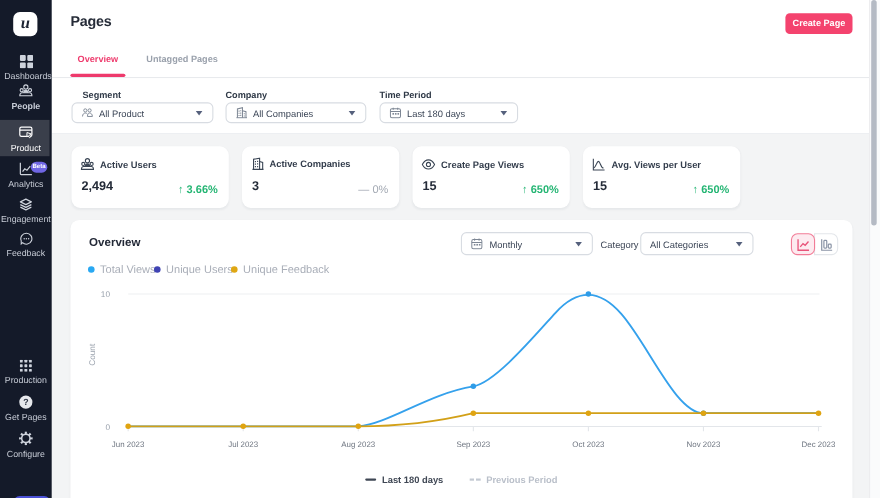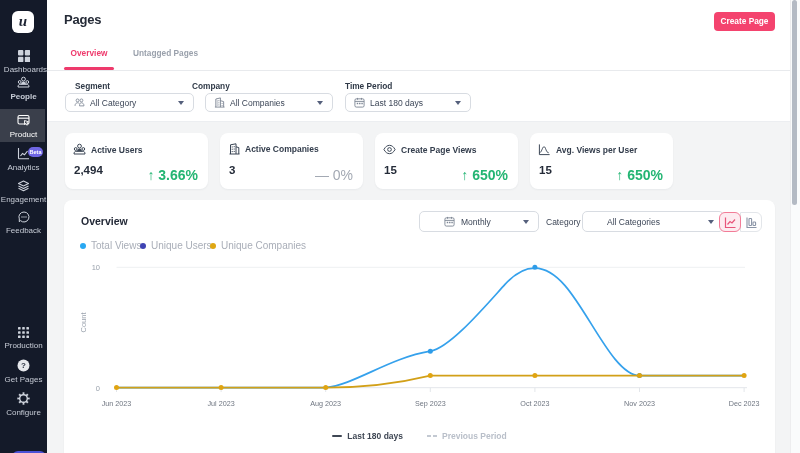--- a/index.html
+++ b/index.html
@@ -39,35 +39,35 @@
   .caret { position:absolute; right:9px; top:50%; margin-top:-1.5px; width:0; height:0;
            border-left:3.5px solid transparent; border-right:3.5px solid transparent; border-top:4px solid #55607c; }
 
   
   .card { position:absolute; top:133px; width:143px; height:56px; background:#fff; border-radius:8px;
           box-shadow:0 1px 2px rgba(20,30,50,0.05); }
   .card .hd { position:absolute; left:8px; top:10px; display:flex; align-items:center; }
   .card .hd svg { margin-right:5px; }
   .card .hd .t { font-size:8.5px; font-weight:bold; color:#333d4c; }
   .card .val { position:absolute; left:9px; top:31px; font-size:11.5px; font-weight:bold; color:#242b38; }
-  .card .pct { position:absolute; right:10px; top:34px; font-size:14px; font-weight:bold; color:#24b573; }
+  .card .pct { position:absolute; right:10px; top:34px; font-size:10px; font-weight:bold; color:#24b573; }
   .card .pct.gray { color:#a3a9b3; font-weight:normal; }
 
   
   #panel { position:absolute; left:64px; top:200px; width:711px; height:260px; background:#fff; border-radius:8px;
            box-shadow:0 1px 2px rgba(20,30,50,0.05); }
   #ptitle { position:absolute; left:17px; top:15px; font-size:10.5px; font-weight:bold; color:#232937; }
   .chip { position:absolute; top:40px; font-size:10px; color:#a9aeb8; }
   .chip::before { content:""; display:inline-block; width:6px; height:6px; border-radius:50%; margin-right:5px; vertical-align:0px; }
   #chip1 { left:16px; } #chip1::before { background:#29a8f2; }
   #chip2 { left:76px; } #chip2::before { background:#3f43b3; }
   #chip3 { left:146px; } #chip3::before { background:#dfa713; }
 
   .pselect { position:absolute; top:11px; height:21px; background:#fff; border:1px solid #d8dce2; border-radius:5px;
-             display:flex; align-items:center; padding:0 24px; }
+             display:flex; align-items:center; padding:0 8px; }
   .pselect svg { margin-right:6px; }
   .pselect .txt { font-size:8.5px; color:#3c4657; }
   #catlabel { position:absolute; left:482px; top:17px; font-size:8.5px; color:#3d4656; }
   #btnline { position:absolute; left:655px; top:12px; width:22px; height:20px; background:#fdebf0; border:1px solid #f27c97;
              border-radius:6px; z-index:2; display:flex; align-items:center; justify-content:center; }
   #btnbar { position:absolute; left:676px; top:12px; width:22px; height:20px; background:#fff; border:1px solid #e3e6ea;
             border-radius:0 6px 6px 0; display:flex; align-items:center; justify-content:center; }
 
   
   #blegend { position:absolute; left:0; top:231px; width:711px; display:flex; align-items:center; justify-content:center; }
@@ -181,31 +181,31 @@
 
 <div id="header"></div>
 <div id="pagetitle">Pages</div>
 <div id="createbtn">Create Page</div>
 <div id="tab1">Overview</div>
 <div id="tab1u"></div>
 <div id="tab2">Untagged Pages</div>
 
 <div id="filterbar"></div>
 <div class="flabel" style="left:65px;margin-left:10px;">Segment</div>
-<div class="flabel" style="left:192px;">Company</div>
+<div class="flabel" style="left:205px;">Company</div>
 <div class="flabel" style="left:345px;">Time Period</div>
 
 <div class="fselect" style="left:65px; width:129px;">
   <svg width="11" height="11" viewBox="0 0 13 13" fill="none" stroke="#7d8694" stroke-width="1">
     <circle cx="4.2" cy="4" r="1.7"></circle>
       <circle cx="8.8" cy="4" r="1.7"></circle>
     <path d="M1.2 10.5 C1.2 7.8 3 6.8 4.2 6.8 C5.4 6.8 6 7.3 6.5 7.9"></path>
     <path d="M6.5 10.5 C6.5 7.8 7.6 6.8 8.8 6.8 C10 6.8 11.8 7.8 11.8 10.5 Z"></path>
   </svg>
-  <span class="txt">All Category</span>
+  <span class="txt">All Product</span>
     <span class="caret"></span>
 </div>
 <div class="fselect" style="left:205px; width:128px;">
   <svg width="11" height="11" viewBox="0 0 12 12" fill="none" stroke="#7d8694" stroke-width="1">
     <path d="M2 11 V2.2 L7 1 V11"></path>
     <path d="M7 4 L10.5 5 V11"></path>
     <path d="M1 11 H11.5"></path>
     <path d="M3.6 3.8 V4.9 M5.3 3.5 V4.6 M3.6 6 V7.1 M5.3 5.8 V6.9 M3.6 8.2 V9.3 M5.3 8.1 V9.2 M8.8 6.5 V7.5 M8.8 8.7 V9.7"></path>
   </svg>
   <span class="txt">All Companies</span>
@@ -272,37 +272,37 @@
     <span class="t">Avg. Views per User</span>
   </div>
   <div class="val">15</div>
   <div class="pct">↑ 650%</div>
 </div>
 
 <div id="panel">
   <div id="ptitle">Overview</div>
   <span class="chip" id="chip1">Total Views</span>
   <span class="chip" id="chip2">Unique Users</span>
-  <span class="chip" id="chip3">Unique Companies</span>
+  <span class="chip" id="chip3">Unique Feedback</span>
 
   <div class="pselect" style="left:355px; width:120px;">
     <svg width="11" height="11" viewBox="0 0 12 12" fill="none" stroke="#7d8694" stroke-width="1">
       <rect x="1" y="2" width="10" height="9" rx="1.5"></rect>
       <line x1="1" y1="4.8" x2="11" y2="4.8"></line>
       <line x1="3.8" y1="1" x2="3.8" y2="3"></line>
         <line x1="8.2" y1="1" x2="8.2" y2="3"></line>
       <rect x="3" y="6.3" width="1.6" height="1.6" fill="#7d8694" stroke="none"></rect>
       <rect x="5.5" y="6.3" width="1.6" height="1.6" fill="#7d8694" stroke="none"></rect>
       <rect x="8" y="6.3" width="1.6" height="1.6" fill="#7d8694" stroke="none"></rect>
     </svg>
     <span class="txt">Monthly</span>
       <span class="caret"></span>
   </div>
   <div id="catlabel">Category</div>
-  <div class="pselect" style="left:518px; width:142px;">
+  <div class="pselect" style="left:518px; width:103px;">
     <span class="txt">All Categories</span>
       <span class="caret"></span>
   </div>
   <div id="btnline">
     <svg width="13" height="13" viewBox="0 0 13 13" fill="none" stroke="#e8547a" stroke-width="1.2">
       <path d="M1.5 1.5 V11.5 H11.5"></path>
       <path d="M3.5 8.5 L6 5.5 L8 7 L11 3.5"></path>
     </svg>
   </div>
   <div id="btnbar">

